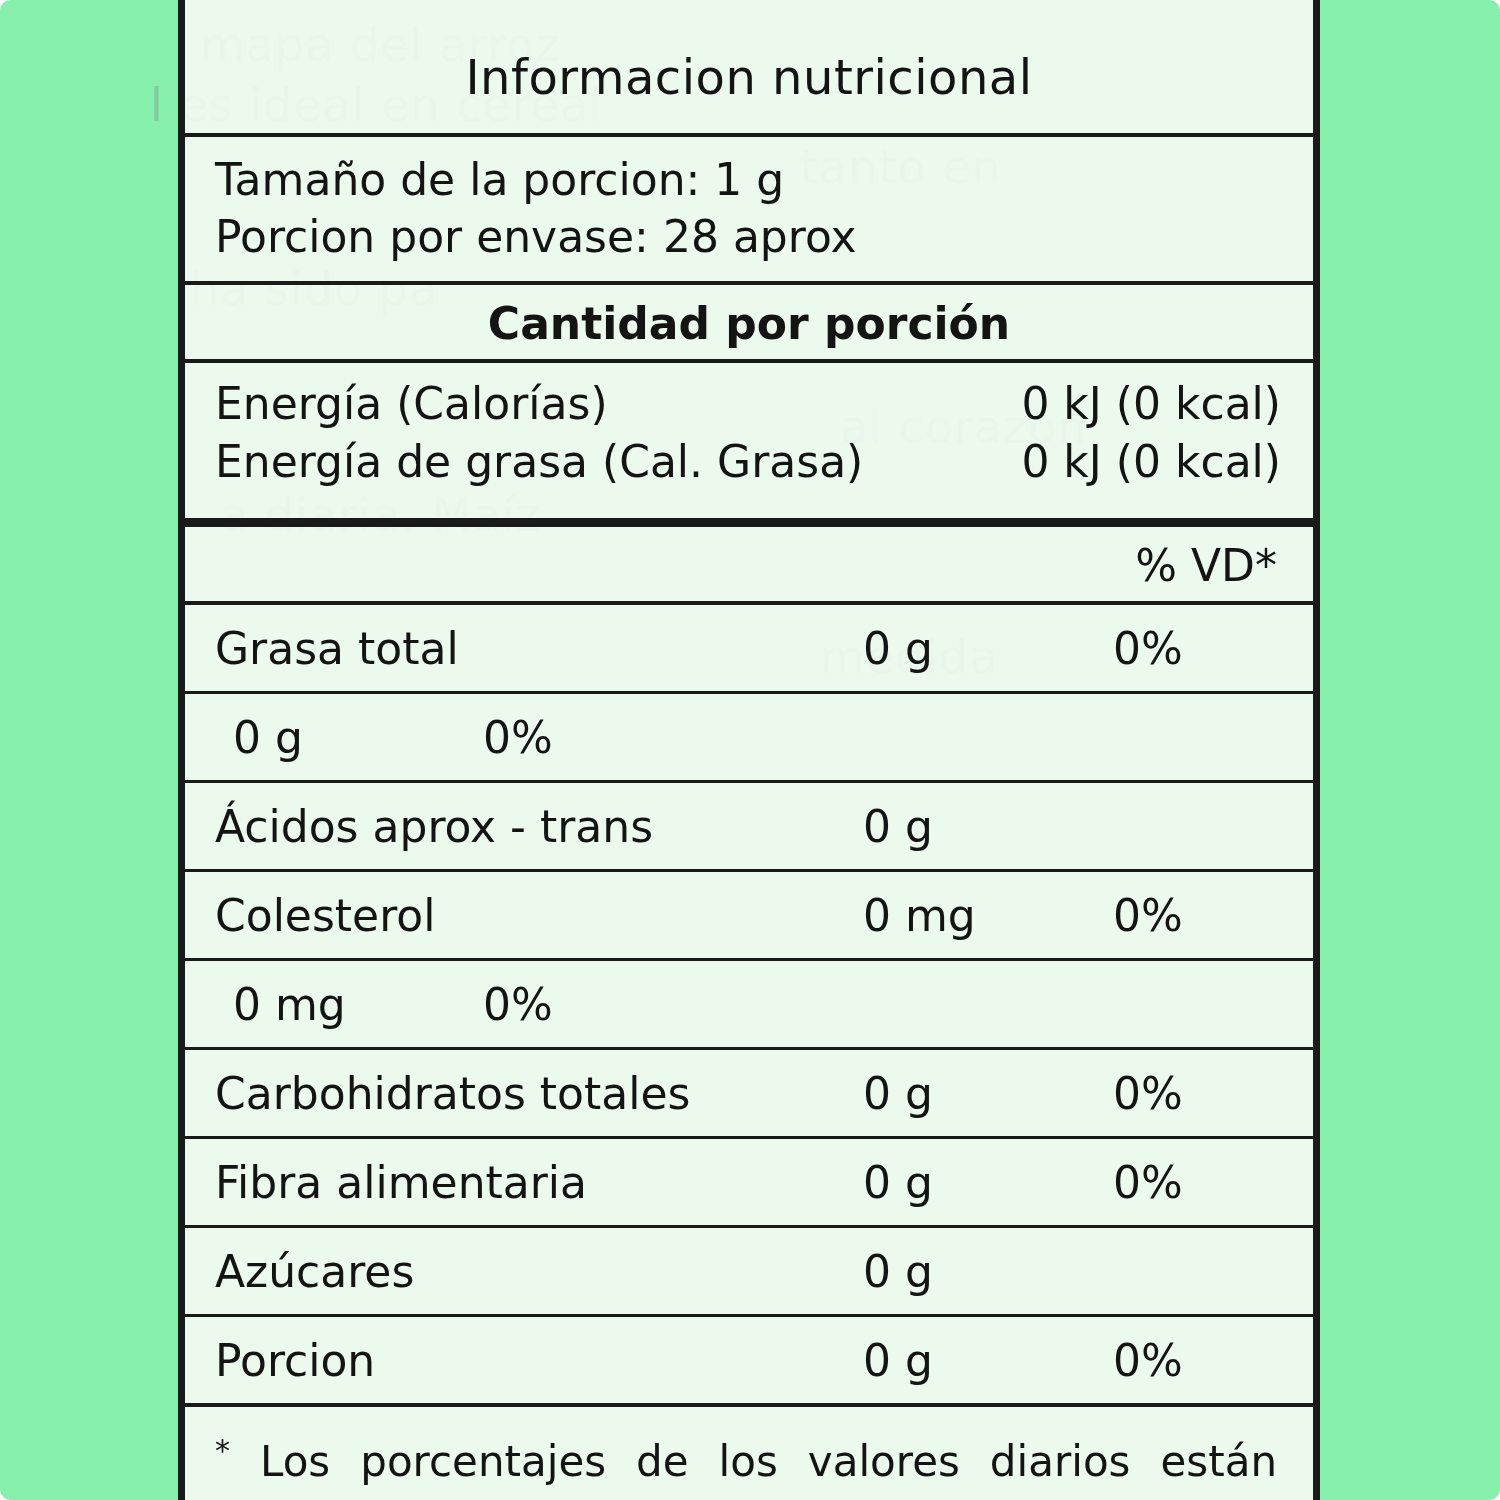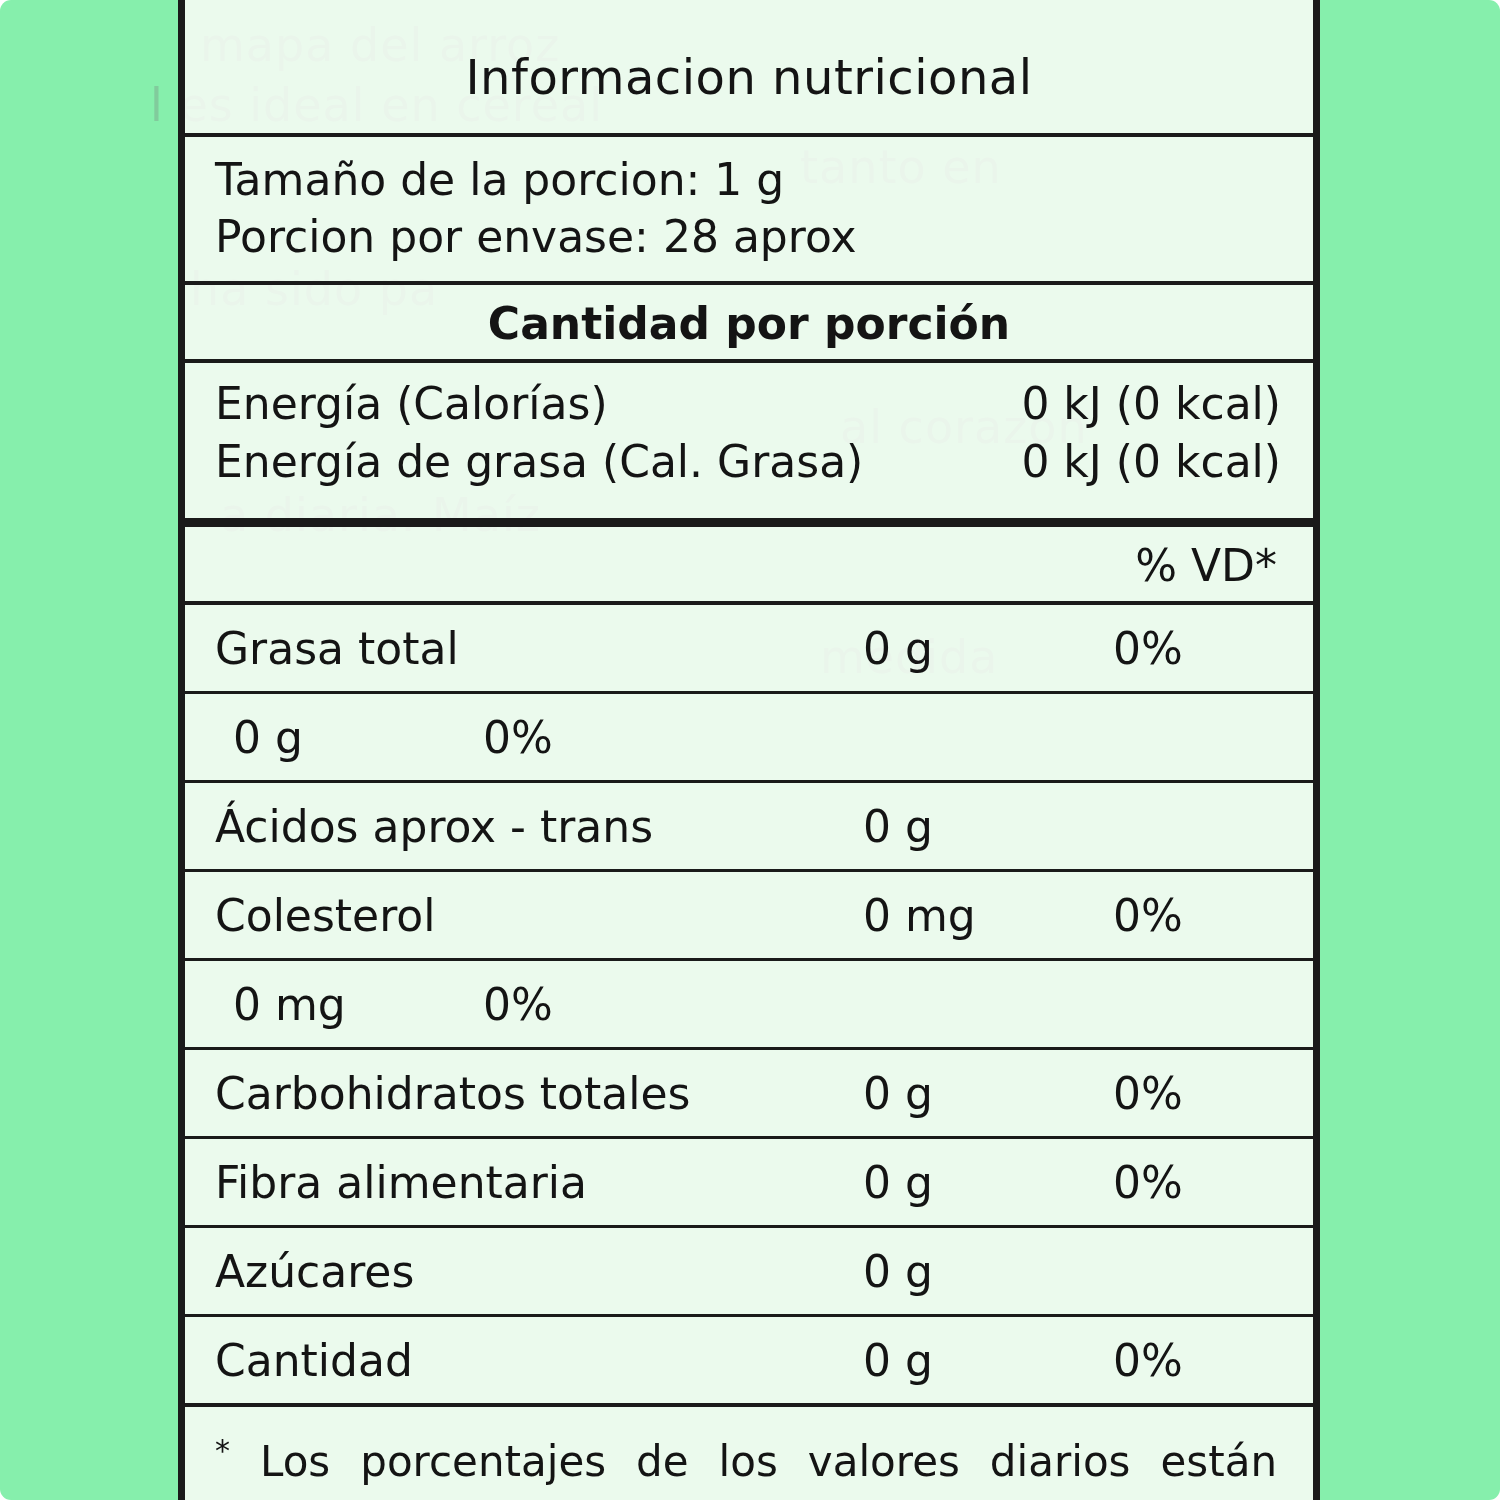--- a/index.html
+++ b/index.html
@@ -237,21 +237,21 @@
     <div class="row rule-thin">
       <div class="nutrow">
         <span class="nut-name">Azúcares</span>
         <span class="nut-amt">0 g</span>
         <span class="nut-pct"></span>
       </div>
     </div>
 
     <div class="row rule">
       <div class="nutrow">
-        <span class="nut-name">Cantidad</span>
+        <span class="nut-name">Porcion</span>
         <span class="nut-amt">0 g</span>
         <span class="nut-pct">0%</span>
       </div>
     </div>
 
     <div class="row footnote">
       <span class="star">*</span>
       <span>Los porcentajes de los valores diarios están basados en una dieta de 8380 kJ (2000 kcal). Sus valores diarios pueden ser mayores o menores dependiendo de sus necesidades energéticas</span>
     </div>
 

